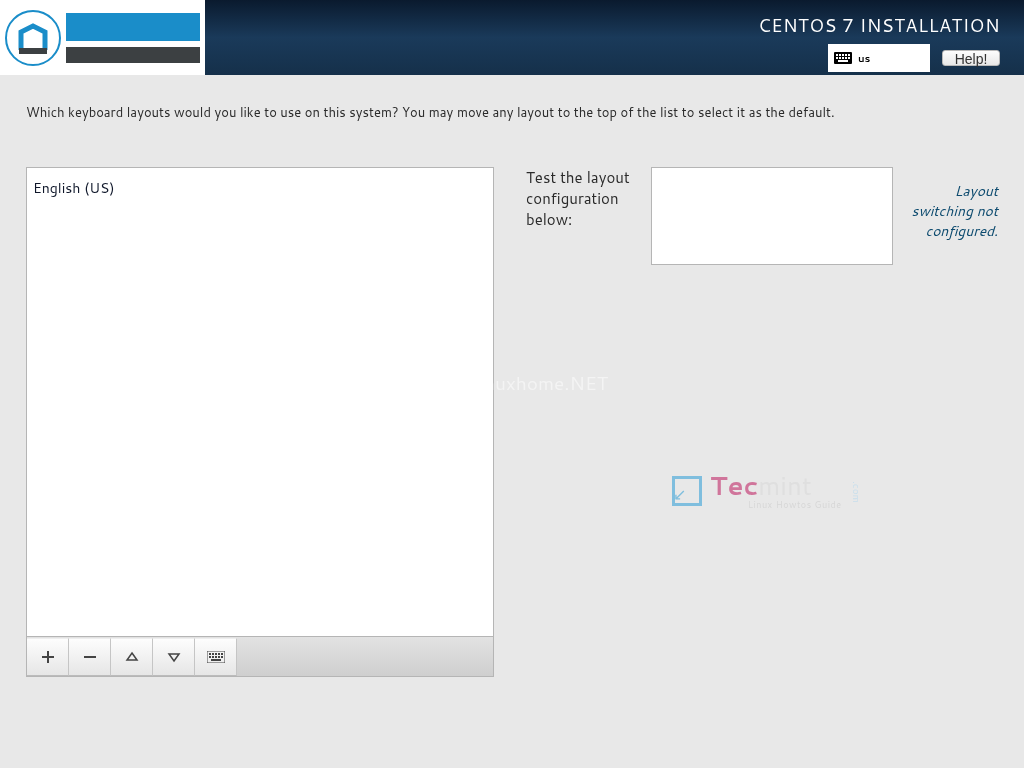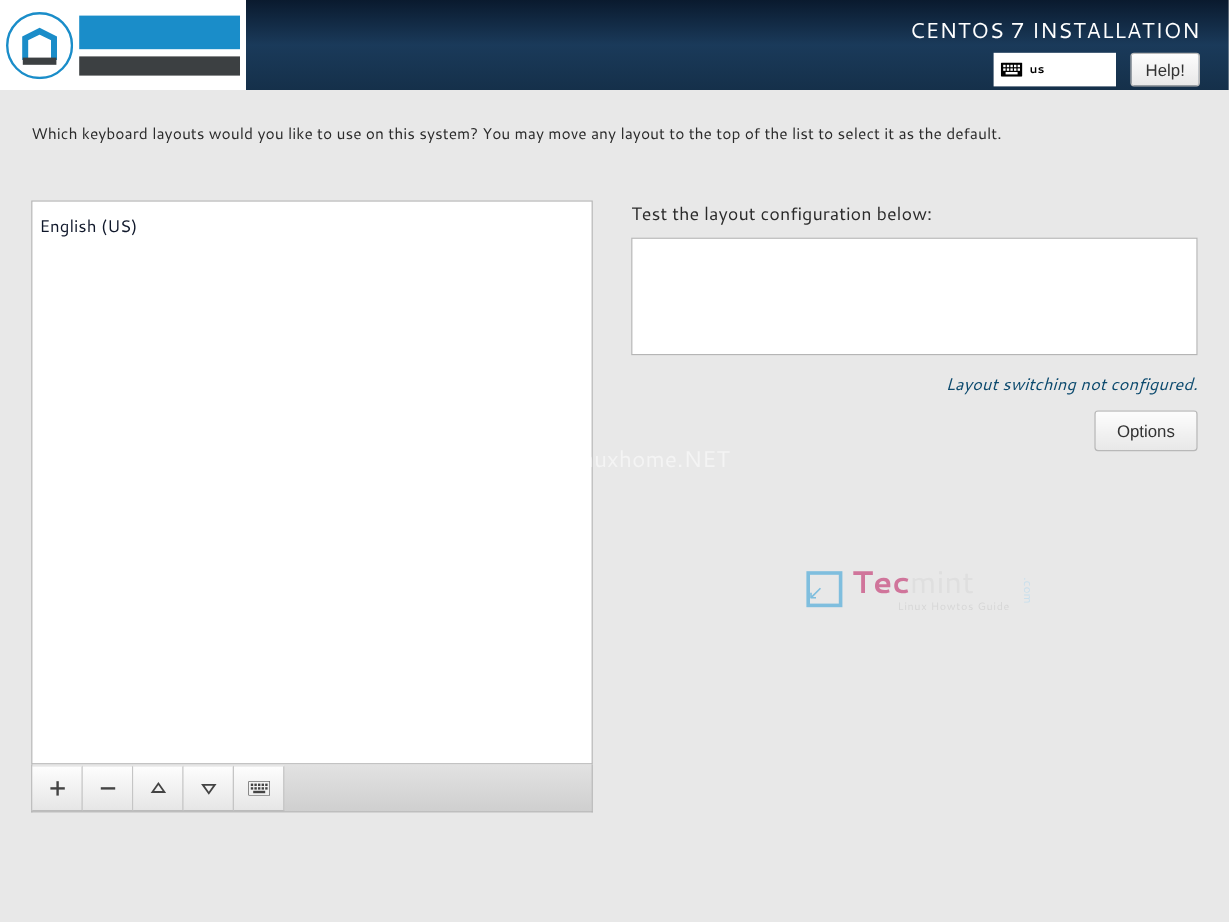--- a/index.html
+++ b/index.html
@@ -73,21 +73,21 @@
   font-size: 10px;
   font-weight: 700;
 }
 .kbd-small-icon {
   display:inline-flex;
 }
 .help-btn {
   background: linear-gradient(to bottom, #fdfdfd, #e8e8e8);
   border: 1px solid #b8b8b8;
   border-radius: 3px;
-  height: 28px;
+  height: 16px;
   width: 58px;
   font-size: 14px;
   cursor: pointer;
   color: #333;
 }
 .main-content {
   padding: 28px 26px 0 26px;
 }
 .prompt {
   font-size: 13px;
@@ -126,21 +126,21 @@
   border-top: 1px solid #eee;
   border-bottom: 1px solid #bbb;
   cursor: pointer;
   display: flex;
   align-items: center;
   justify-content: center;
   font-size: 16px;
   color: #444;
 }
 .tb-btn:first-child { border-left: none; }
-.right-col { flex: 1; display: flex; flex-direction: column; }
+.right-col { flex: 1; display: flex; flex-direction: row; }
 .test-label {
   font-size: 15px;
   color: #2b2b2b;
   margin-bottom: 10px;
 }
 .test-box {
   width: 100%;
   height: 98px;
   background: #fff;
   border: 1px solid #b5b5b5;
@@ -297,23 +297,20 @@
               <rect x="14" y="5" width="2" height="2" fill="#444"></rect>
               <rect x="4" y="8" width="10" height="2" fill="#444"></rect>
             </svg>
         </button>
       </div>
     </div>
     <div class="right-col">
       <div class="test-label">Test the layout configuration below:</div>
       <textarea class="test-box" style=""></textarea>
       <div class="switch-note">Layout switching not configured.</div>
-      <div class="options-row">
-        <button class="options-btn">Options</button>
-      </div>
     </div>
   </div>
 </div>
 
 <div class="watermark1">linuxhome.NET</div>
 
 <div class="watermark2">
   <div class="wm-square">
     <span class="wm-arrow">↙</span>
   </div>

